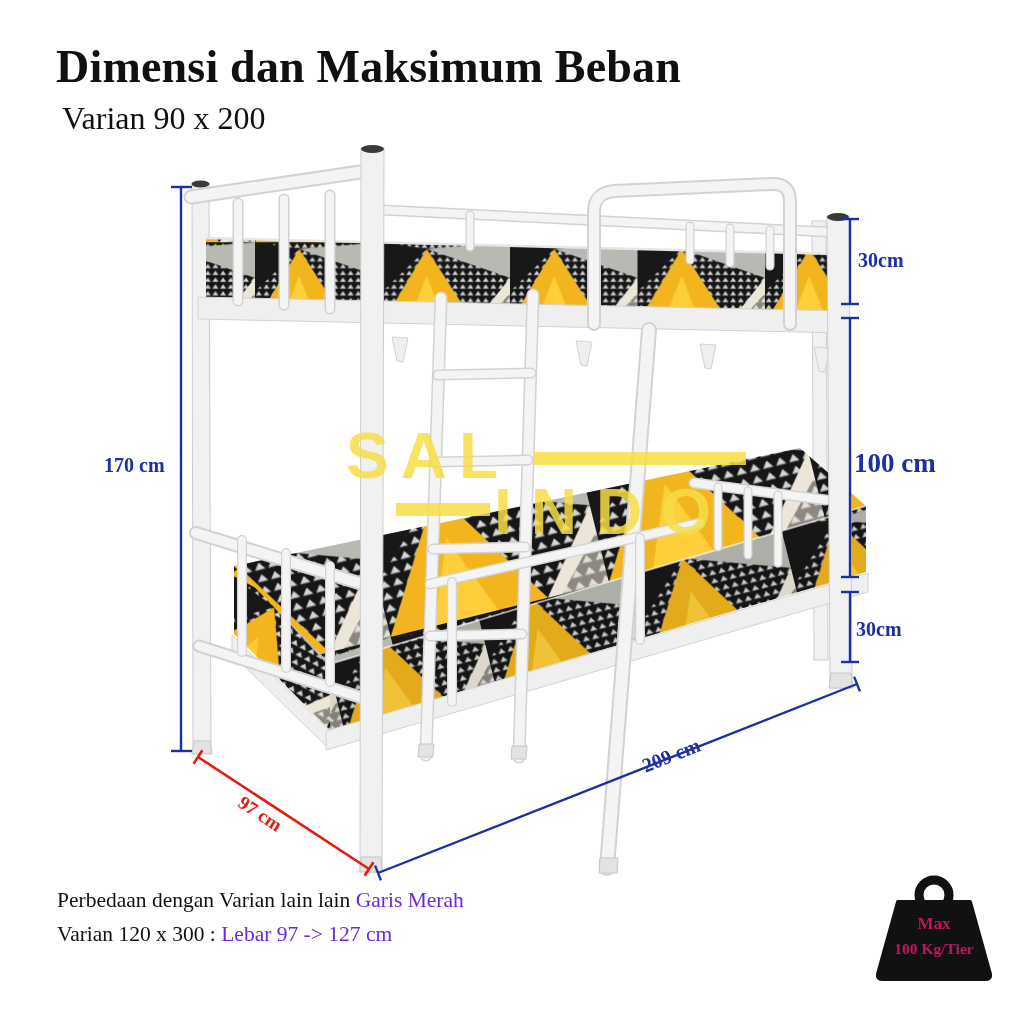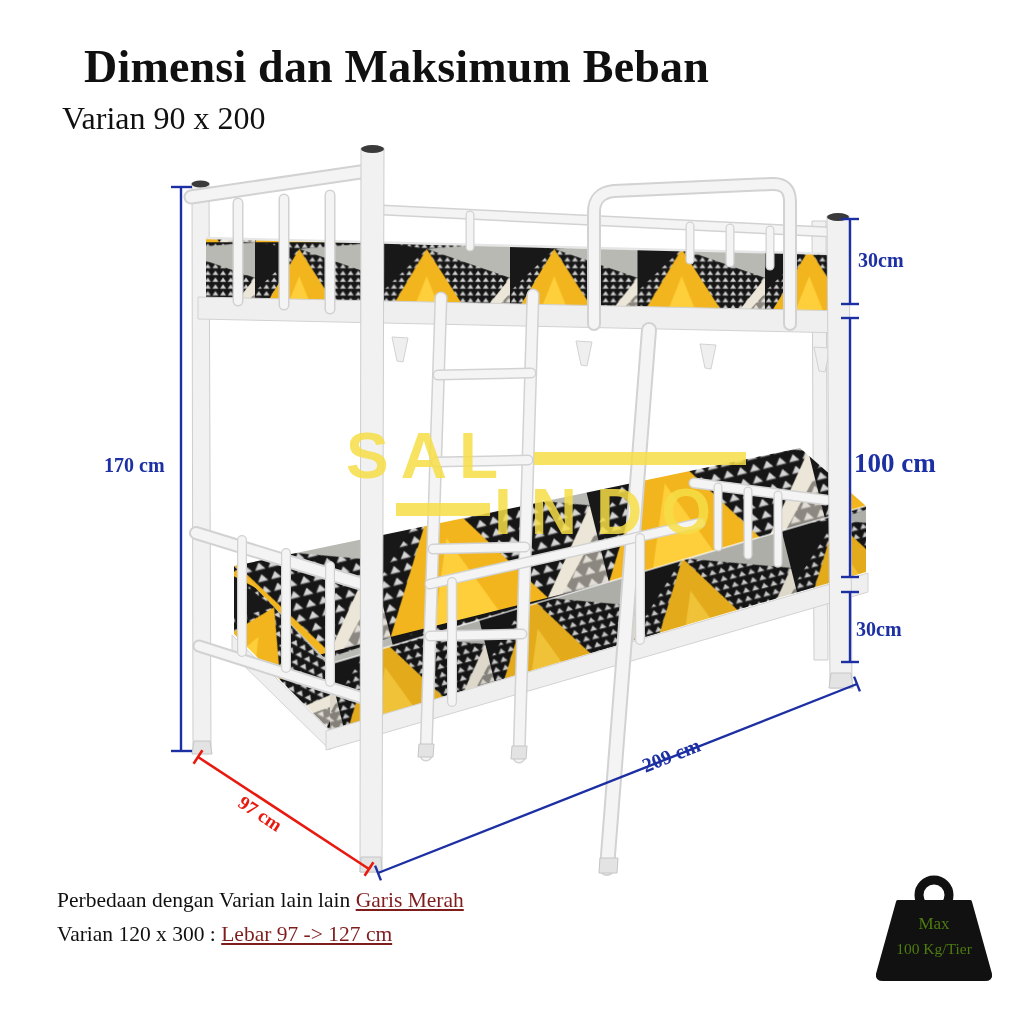--- a/index.html
+++ b/index.html
@@ -2,46 +2,46 @@
 <html><head>
 <meta charset="utf-8">
 <style>
   html,body{margin:0;padding:0;}
   body{
     width:1024px;height:1024px;position:relative;overflow:hidden;
     background:#ffffff;font-family:"Liberation Serif",serif;color:#101010;
   }
   .abs{position:absolute;}
   
-  .title{left:84px;top:40px;font-size:46px;font-weight:700;letter-spacing:.2px;white-space:nowrap;}
+  .title{left:56px;top:40px;font-size:46px;font-weight:700;letter-spacing:.2px;white-space:nowrap;}
   .subtitle{left:62px;top:100px;font-size:32px;font-weight:500;white-space:nowrap;}
   
   .bed-svg{left:0;top:0;width:1024px;height:1024px;}
   
   .dim{color:#1c2fa3;font-weight:600;white-space:nowrap;}
   .dim-170{left:104px;top:454px;font-size:20px;font-family:Liberation Serif, serif;}
   .dim-30t{left:858px;top:249px;font-size:20px;}
   .dim-100{left:854px;top:448px;font-size:27px;}
   .dim-30b{left:856px;top:618px;font-size:20px;}
   .dim-209{left:641px;top:744px;font-size:20px;transform:rotate(-21.5deg);}
   .dim-97{left:236px;top:803px;font-size:19px;color:#e81a10;transform:rotate(33.5deg);}
   
   .wm{color:rgba(246,221,70,.85);font-family:"Liberation Sans",sans-serif;font-weight:700;line-height:1;white-space:nowrap;}
   .wm-sal{left:346px;top:424px;font-size:64px;letter-spacing:12px;}
   .wm-indo{left:494px;top:480px;font-size:64px;letter-spacing:19px;}
   .wm-bar{background:rgba(246,221,70,.85);height:13px;}
   .wm-bar1{left:534px;top:452px;width:212px;}
   .wm-bar2{left:396px;top:503px;width:94px;}
   
   .notes{left:57px;top:884px;font-size:21.5px;line-height:33.5px;}
-  .notes .red{color:#7f1d1d;text-decoration:underline;}
+  .notes .red{color:#6d28d9;}
   
   .badge{left:866px;top:868px;width:136px;height:118px;}
   .badge svg{position:absolute;left:0;top:0;}
-  .badge-text{position:absolute;left:0;width:136px;text-align:center;color:#4d7c0f;font-weight:400;}
+  .badge-text{position:absolute;left:0;width:136px;text-align:center;color:#be185d;font-weight:700;}
   .badge-line1{top:46px;font-size:17px;}
   .badge-line2{top:72px;font-size:15.5px;}
   
   .to{stroke:#d2d2d2;fill:none;stroke-linecap:round;}
   .ti{stroke:#f4f4f4;fill:none;stroke-linecap:round;}
   .post{fill:#f1f1f1;stroke:#cdcdcd;stroke-width:1;}
   .beam{fill:#efefef;stroke:#d2d2d2;stroke-width:1;}
   .foot{fill:#e3e3e3;stroke:#c6c6c6;stroke-width:1;}
   .dimline{stroke:#1c2fa3;stroke-width:2.4;fill:none;}
   .redline{stroke:#e81a10;stroke-width:2.6;fill:none;}

